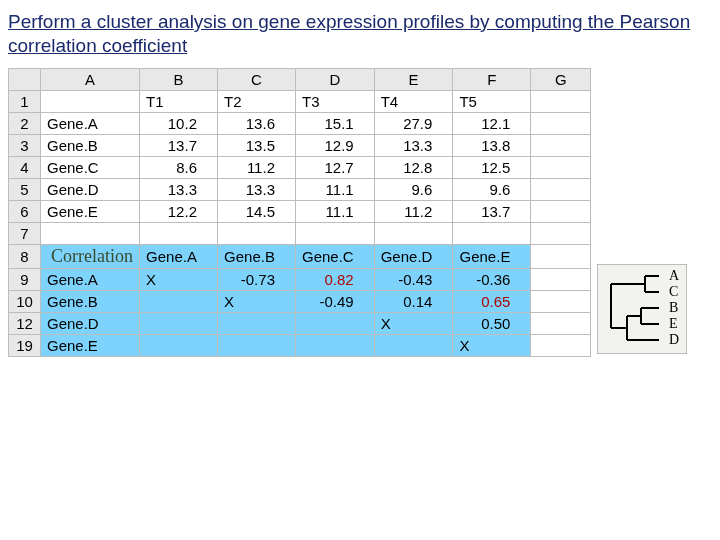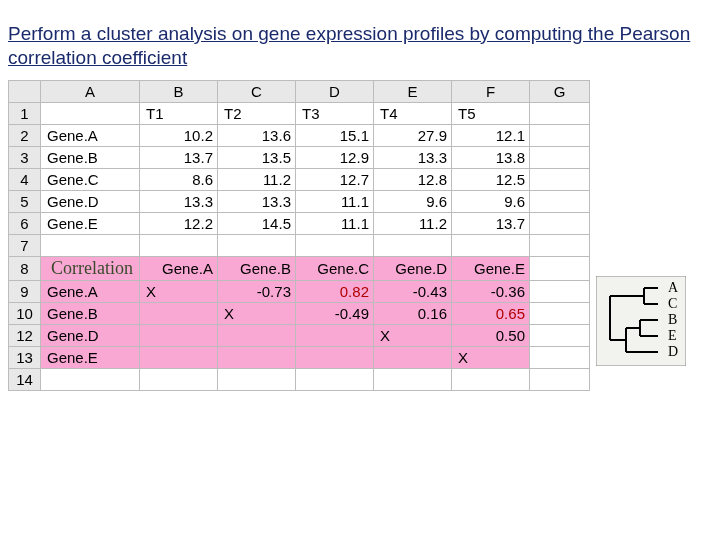--- a/index.html
+++ b/index.html
@@ -9,21 +9,20 @@
     background: #fff;
     width: 720px;
     box-sizing: border-box;
   }
   .title {
     font-size: 19px;
     color: #1a2a6c;
     text-decoration: underline;
     margin-bottom: 10px;
     line-height: 1.25;
-    margin-top: 12px;
   }
   .sheet-wrap {
     display: flex;
     align-items: flex-start;
   }
   table.sheet {
     border-collapse: collapse;
     font-size: 15px;
   }
   table.sheet th, table.sheet td {
@@ -41,23 +40,23 @@
     font-weight: normal;
     text-align: center;
   }
   table.sheet .rowhdr {
     background: #e8e8e8;
     text-align: center;
     width: 32px;
   }
   table.sheet td.num {
     text-align: right;
-    padding-right: 4px;
-  }
-  table.sheet td.ylw { background: #f9a8d4; }
+    padding-right: 20px;
+  }
+  table.sheet td.ylw { background: #7dd3fc; }
   table.sheet td.redval { color: #b00000; }
   .corr-label {
     font-family: "Times New Roman", serif;
     font-size: 18px;
     color: #3a4a2a;
     padding-left: 4px;
   }
   .colA { width: 78px; }
   .colB { width: 78px; }
   .colC { width: 78px; }
@@ -184,53 +183,43 @@
     <td class="ylw num">-0.43</td>
     <td class="ylw num">-0.36</td>
     <td></td>
   </tr>
   <tr>
     <th class="rowhdr">10</th>
     <td class="ylw">Gene.B</td>
     <td class="ylw"></td>
     <td class="ylw">X</td>
     <td class="ylw num">-0.49</td>
-    <td class="ylw num">0.16</td>
+    <td class="ylw num">0.14</td>
     <td class="ylw num redval">0.65</td>
     <td></td>
   </tr>
   <tr>
     <th class="rowhdr">12</th>
     <td class="ylw">Gene.D</td>
     <td class="ylw"></td>
     <td class="ylw"></td>
     <td class="ylw"></td>
     <td class="ylw">X</td>
     <td class="ylw num">0.50</td>
     <td></td>
   </tr>
   <tr>
-    <th class="rowhdr">13</th>
+    <th class="rowhdr">19</th>
     <td class="ylw">Gene.E</td>
     <td class="ylw"></td>
     <td class="ylw"></td>
     <td class="ylw"></td>
     <td class="ylw"></td>
     <td class="ylw">X</td>
     <td></td>
-  </tr>
-  <tr>
-    <th class="rowhdr">14</th>
-    <td></td>
-          <td></td>
-          <td></td>
-          <td></td>
-          <td></td>
-          <td></td>
-          <td></td>
   </tr>
 </tbody>
     </table>
 
 <div class="dendro-box">
   <svg width="90" height="90">
     <rect x="0" y="0" width="90" height="90" fill="#f2f2ee" stroke="#888"></rect>
     <g stroke="#000" stroke-width="2" fill="none">
 
       <line x1="62" y1="12" x2="48" y2="12"></line>

